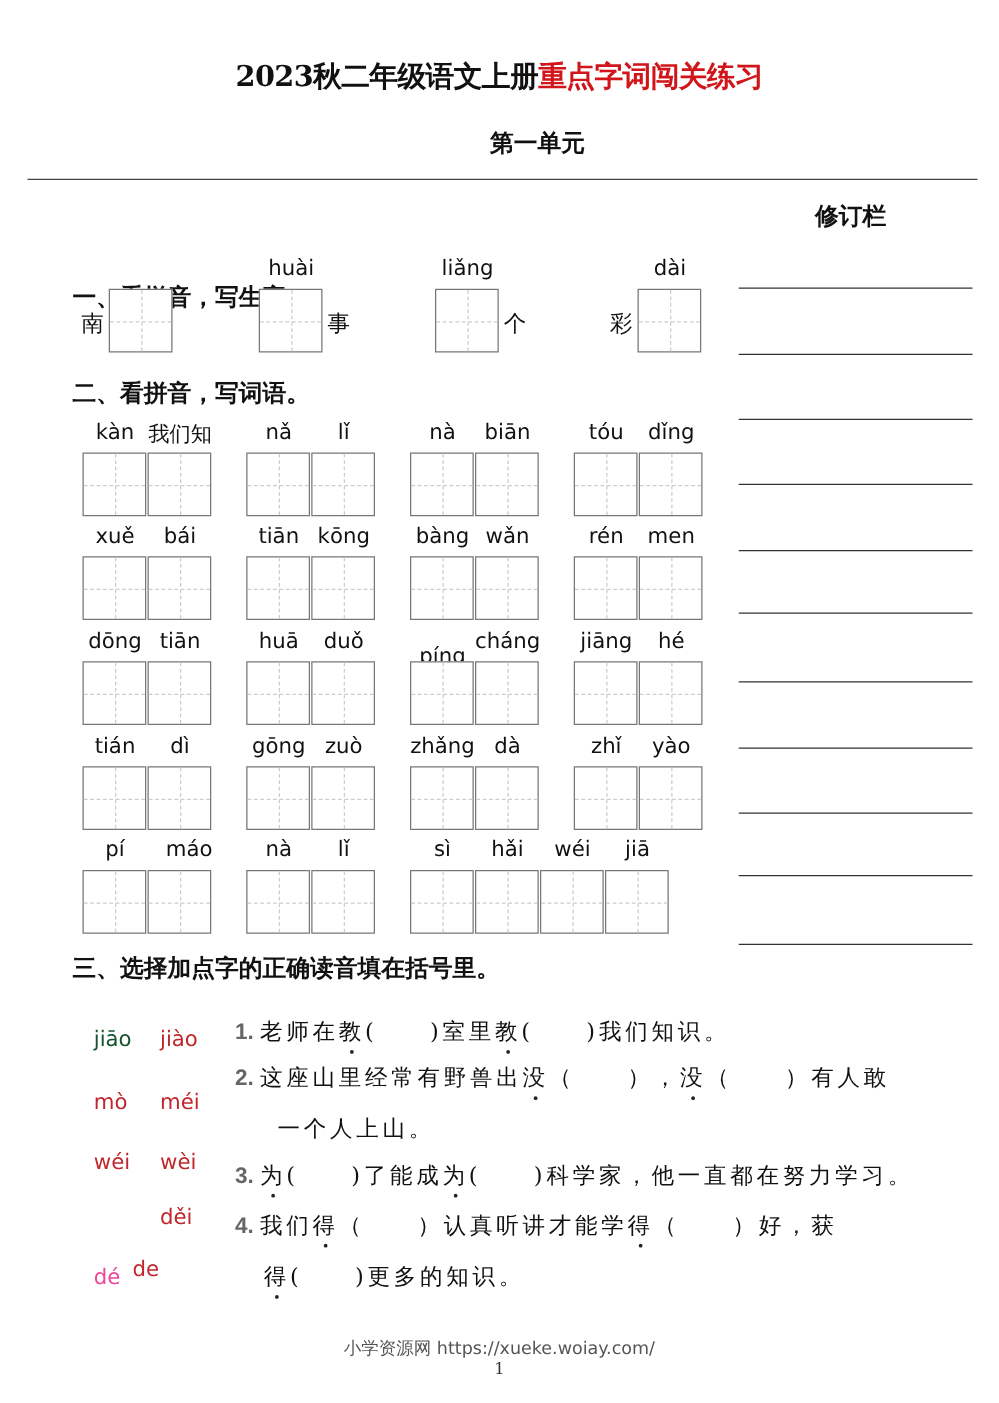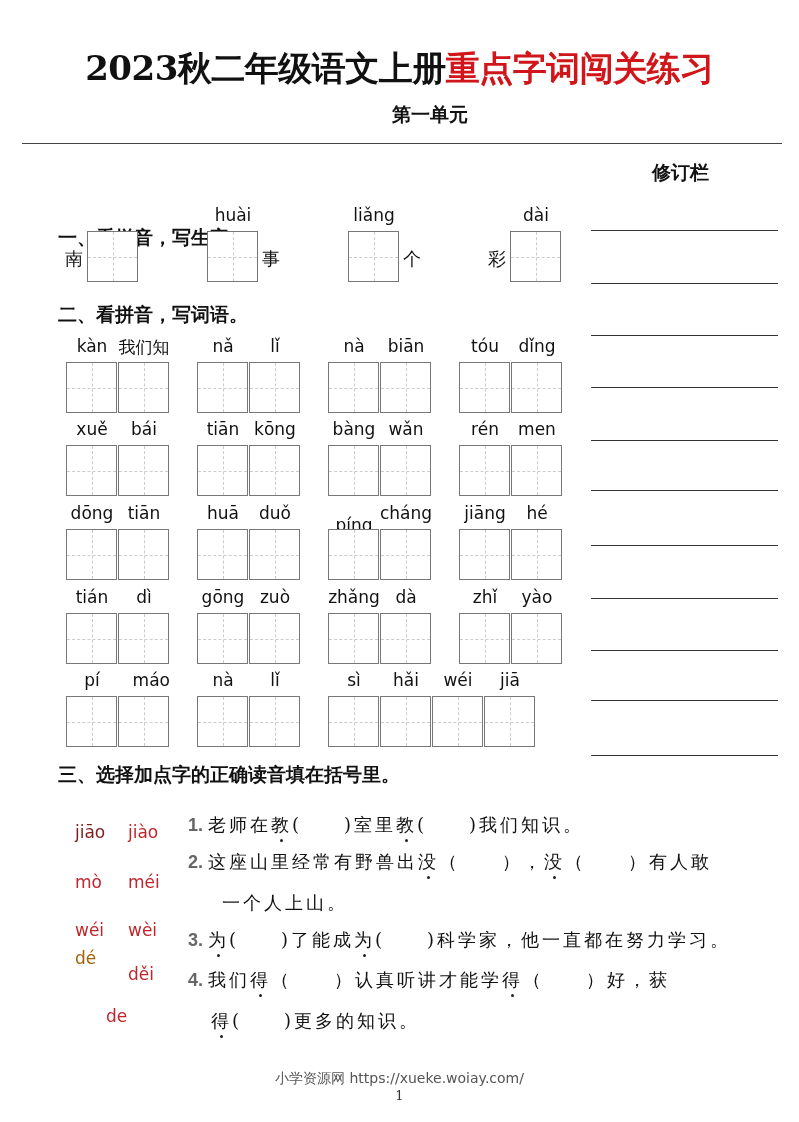--- a/index.html
+++ b/index.html
@@ -1,20 +1,20 @@
 <!DOCTYPE html>
 <html><head>
 <meta charset="utf-8">
 <style>
   html, body { margin: 0; padding: 0; background: #ffffff; }
   body { width: 799px; height: 1122px; position: relative; overflow: hidden;
          font-family: "DejaVu Sans", sans-serif; color: #111; }
   .abs { position: absolute; }
   .title { top: 46px; left: 0; width: 799px; text-align: center;
-           font-family: "DejaVu Serif", serif; font-weight: bold; font-size: 34px; letter-spacing: -0.5px; }
+           font-family: "DejaVu Serif", serif; font-weight: bold; font-size: 23px; letter-spacing: -0.5px; }
   .title .red { color: #d0161b; }
   .subtitle { top: 102px; left: 0; width: 860px; text-align: center;
               font-family: "DejaVu Serif", serif; font-weight: bold; font-size: 19px; }
   .rule { top: 143px; left: 22px; width: 760px; height: 0; border-top: 1.6px solid #444; }
   .revision-title { top: 160px; left: 652px; font-weight: bold; font-size: 19px; }
   .rev-line { left: 591px; width: 187px; height: 0; border-top: 1.4px solid #333; }
   .sec-head { font-weight: bold; font-size: 19px; left: 58px; }
   .py { font-size: 17px; color: #111; text-align: center; width: 52px; }
   .cell { width: 51px; height: 51px; border: 1.3px solid #777; box-sizing: border-box; background: #fff; }
   .cell::before { content: ""; position: absolute; left: 50%; top: 0; bottom: 0; border-left: 1px dashed #ccc; }
@@ -145,27 +145,27 @@
     <div class="abs py" style="left:380px;top:670px;">hǎi</div>
     <div class="abs cell" style="left:380px;top:696px;"></div>
     <div class="abs py" style="left:432px;top:670px;">wéi</div>
     <div class="abs cell" style="left:432px;top:696px;"></div>
     <div class="abs py" style="left:484px;top:670px;">jiā</div>
     <div class="abs cell" style="left:484px;top:696px;"></div>
   </div>
 
 <div class="abs sec-head" style="top:762px;">三、选择加点字的正确读音填在括号里。</div>
 <div id="sec3opts">
-    <div class="abs opt" style="left:75px;top:822px;color:#7f1d1d">jiāo</div>
+    <div class="abs opt" style="left:75px;top:822px;color:#14532d">jiāo</div>
     <div class="abs opt" style="left:128px;top:822px;color:#c0272d">jiào</div>
     <div class="abs opt" style="left:75px;top:872px;color:#c0272d">mò</div>
     <div class="abs opt" style="left:128px;top:872px;color:#c0272d">méi</div>
     <div class="abs opt" style="left:75px;top:920px;color:#c0272d">wéi</div>
     <div class="abs opt" style="left:128px;top:920px;color:#c0272d">wèi</div>
-    <div class="abs opt" style="left:75px;top:948px;color:#a16207">dé</div>
+    <div class="abs opt" style="left:75px;top:1012px;color:#ec4899">dé</div>
     <div class="abs opt" style="left:128px;top:964px;color:#c0272d">děi</div>
     <div class="abs opt" style="left:106px;top:1006px;color:#c0272d">de</div>
   </div>
 <div id="sec3q">
     <div class="abs q" style="left:188px;top:813px;"><span class="qnum">1. </span><span>老师在</span><span class="dot">教</span><span>(　　)室里</span><span class="dot">教</span><span>(　　)我们知识。</span></div>
     <div class="abs q" style="left:188px;top:850px;"><span class="qnum">2. </span><span>这座山里经常有野兽出</span><span class="dot">没</span><span>（　　），</span><span class="dot">没</span><span>（　　）有人敢</span></div>
     <div class="abs q" style="left:222px;top:891px;">一个人上山。</div>
     <div class="abs q" style="left:188px;top:928px;"><span class="qnum">3. </span><span></span><span class="dot">为</span><span>(　　)了能成</span><span class="dot">为</span><span>(　　)科学家，他一直都在努力学习。</span></div>
     <div class="abs q" style="left:188px;top:968px;"><span class="qnum">4. </span><span>我们</span><span class="dot">得</span><span>（　　）认真听讲才能学</span><span class="dot">得</span><span>（　　）好，获</span></div>
     <div class="abs q" style="left:211px;top:1009px;"><span class="dot">得</span><span>(　　)更多的知识。</span></div>

